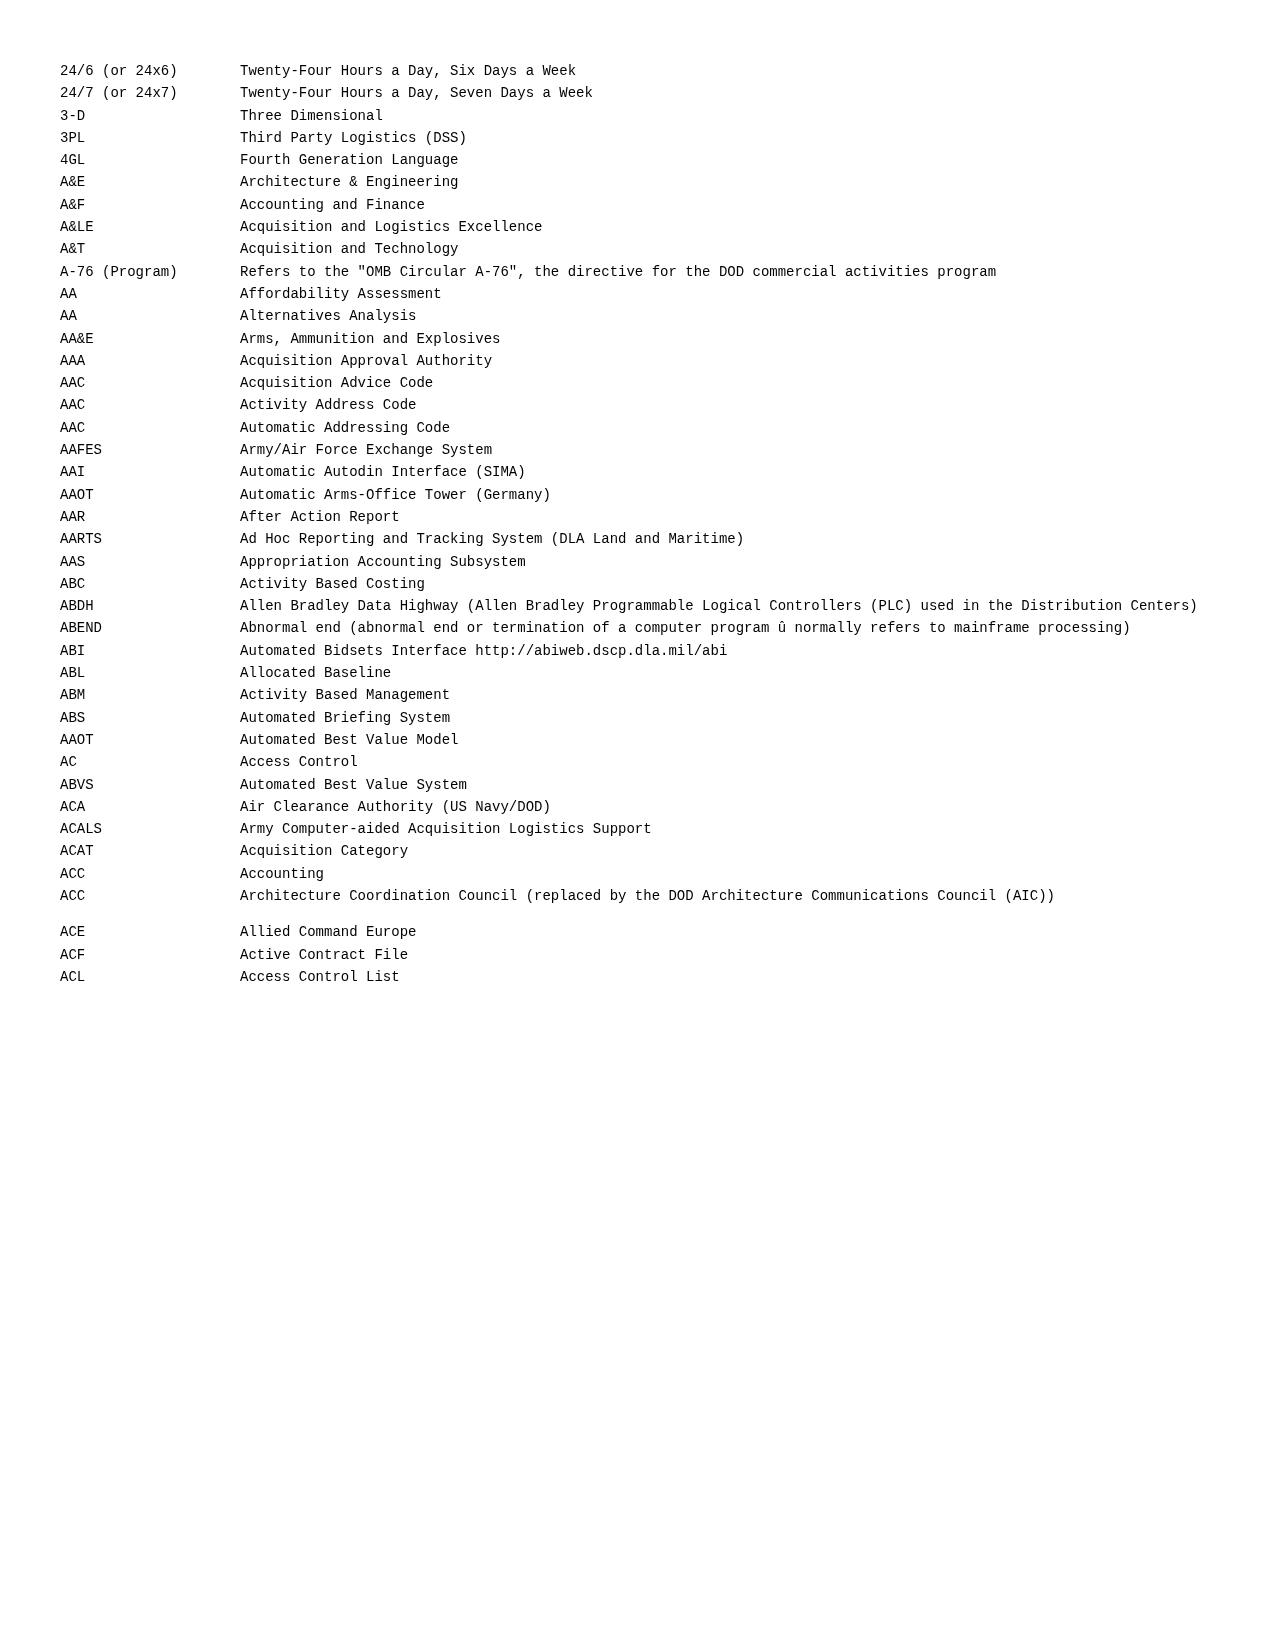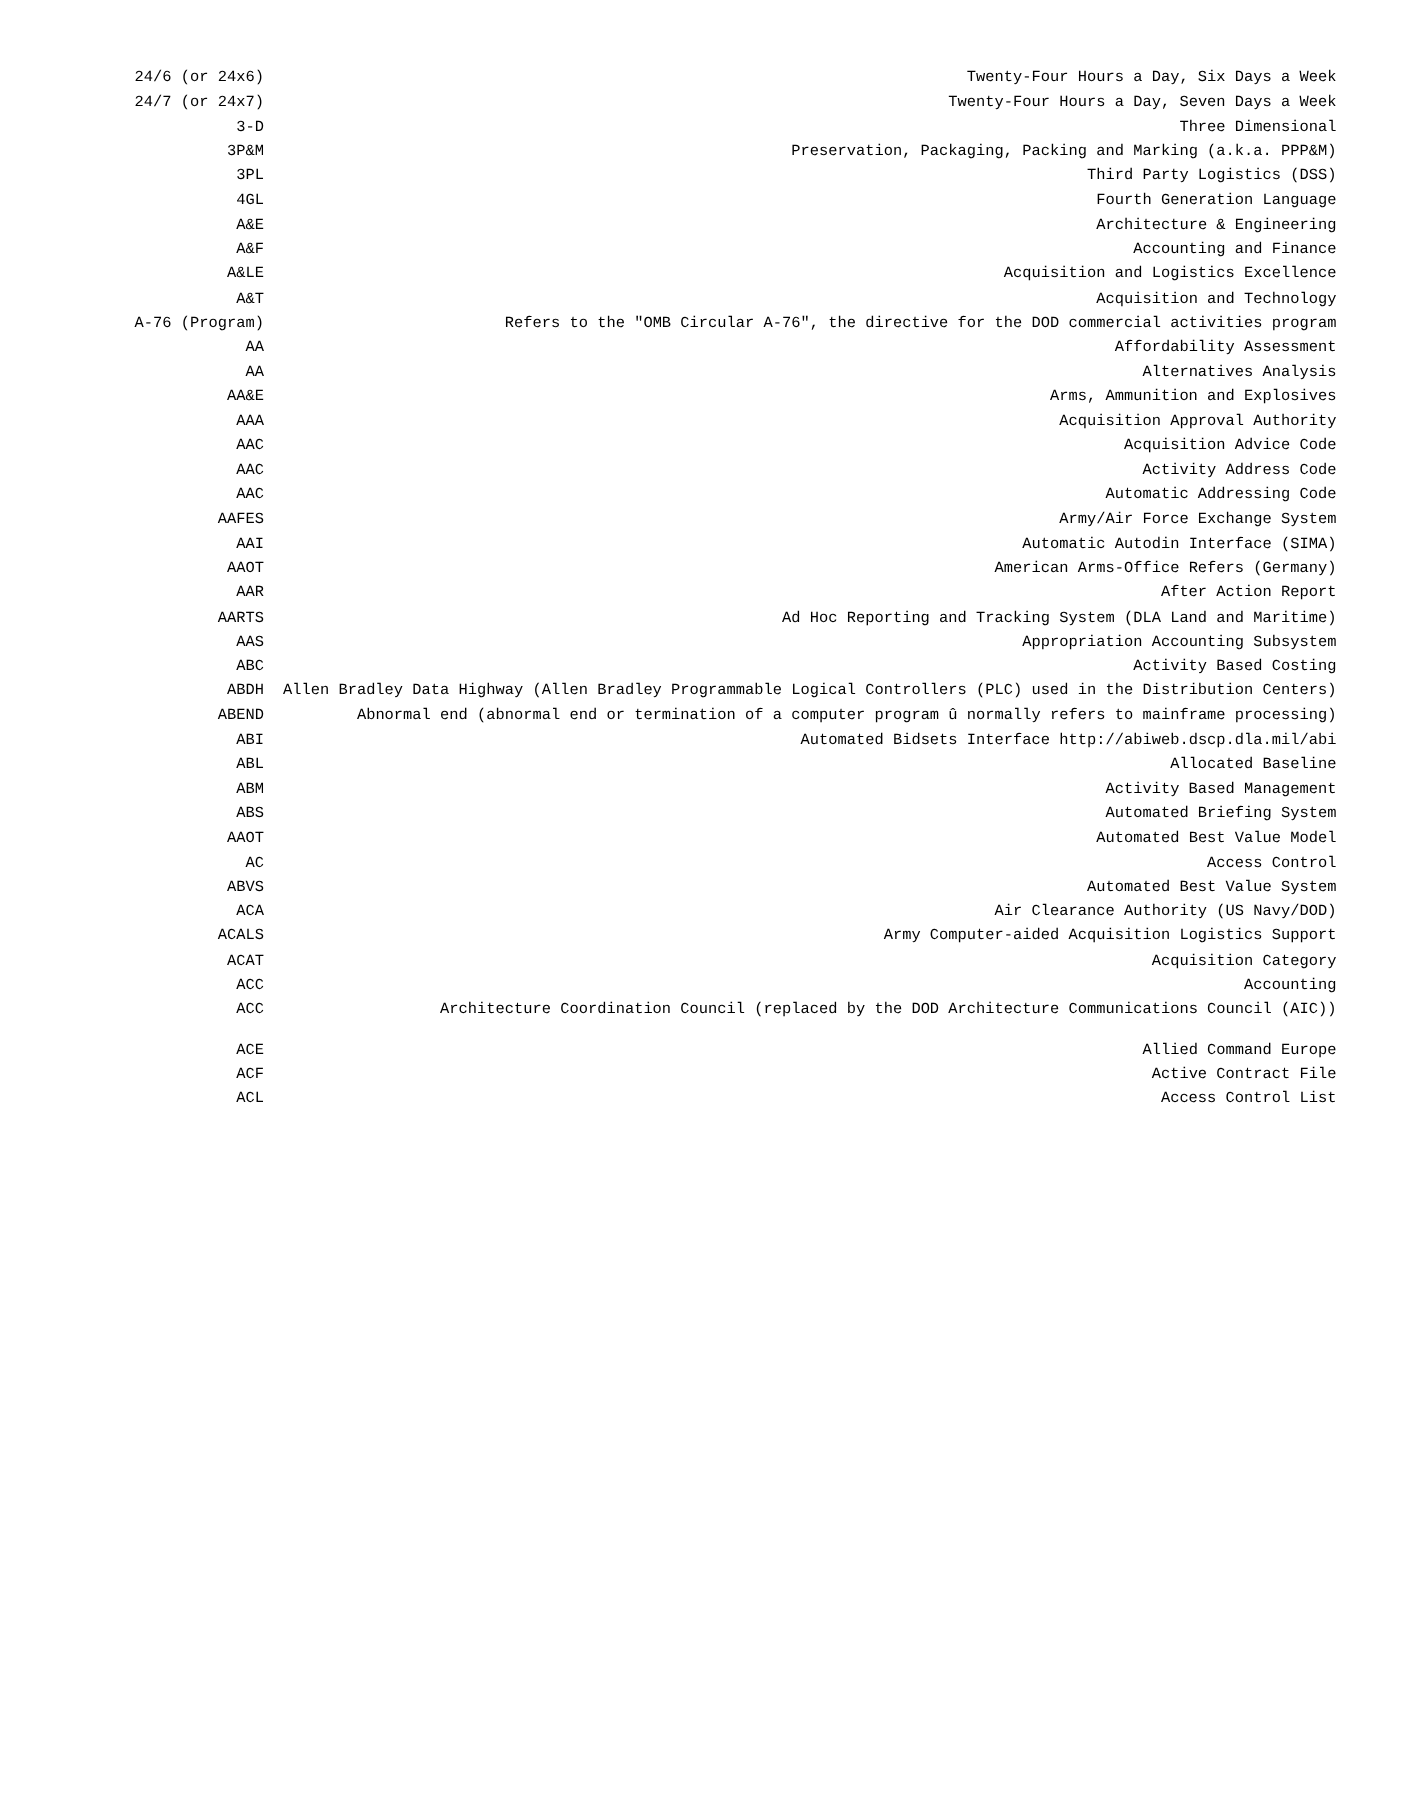--- a/index.html
+++ b/index.html
@@ -12,21 +12,20 @@
       font-family: 'Courier New', Courier, monospace;
       font-size: 14px;
       color: #000000;
       width: 1275px;
       min-height: 1650px;
       padding: 60px 60px 60px 60px;
     }
     .glossary-table {
       width: 100%;
       border-collapse: collapse;
-      text-align: right;
     }
     .glossary-table tr td {
       vertical-align: top;
       padding: 1px 0;
       line-height: 1.45;
     }
     .glossary-table tr td:first-child {
       width: 180px;
       min-width: 180px;
       font-family: 'Courier New', Courier, monospace;
@@ -52,24 +51,20 @@
       </tr>
       <tr>
         <td>24/7 (or 24x7)</td>
         <td>Twenty-Four Hours a Day, Seven Days a Week</td>
       </tr>
       <tr>
         <td>3-D</td>
         <td>Three Dimensional</td>
       </tr>
       <tr>
-        <td>3P&amp;M</td>
-        <td>Preservation, Packaging, Packing and Marking (a.k.a. PPP&amp;M)</td>
-      </tr>
-      <tr>
         <td>3PL</td>
         <td>Third Party Logistics (DSS)</td>
       </tr>
       <tr>
         <td>4GL</td>
         <td>Fourth Generation Language</td>
       </tr>
       <tr>
         <td>A&amp;E</td>
         <td>Architecture &amp; Engineering</td>
@@ -121,21 +116,21 @@
       <tr>
         <td>AAFES</td>
         <td>Army/Air Force Exchange System</td>
       </tr>
       <tr>
         <td>AAI</td>
         <td>Automatic Autodin Interface (SIMA)</td>
       </tr>
       <tr>
         <td>AAOT</td>
-        <td>American Arms-Office Refers (Germany)</td>
+        <td>Automatic Arms-Office Tower (Germany)</td>
       </tr>
       <tr>
         <td>AAR</td>
         <td>After Action Report</td>
       </tr>
       <tr>
         <td>AARTS</td>
         <td>Ad Hoc Reporting and Tracking System (DLA Land and Maritime)</td>
       </tr>
       <tr>

